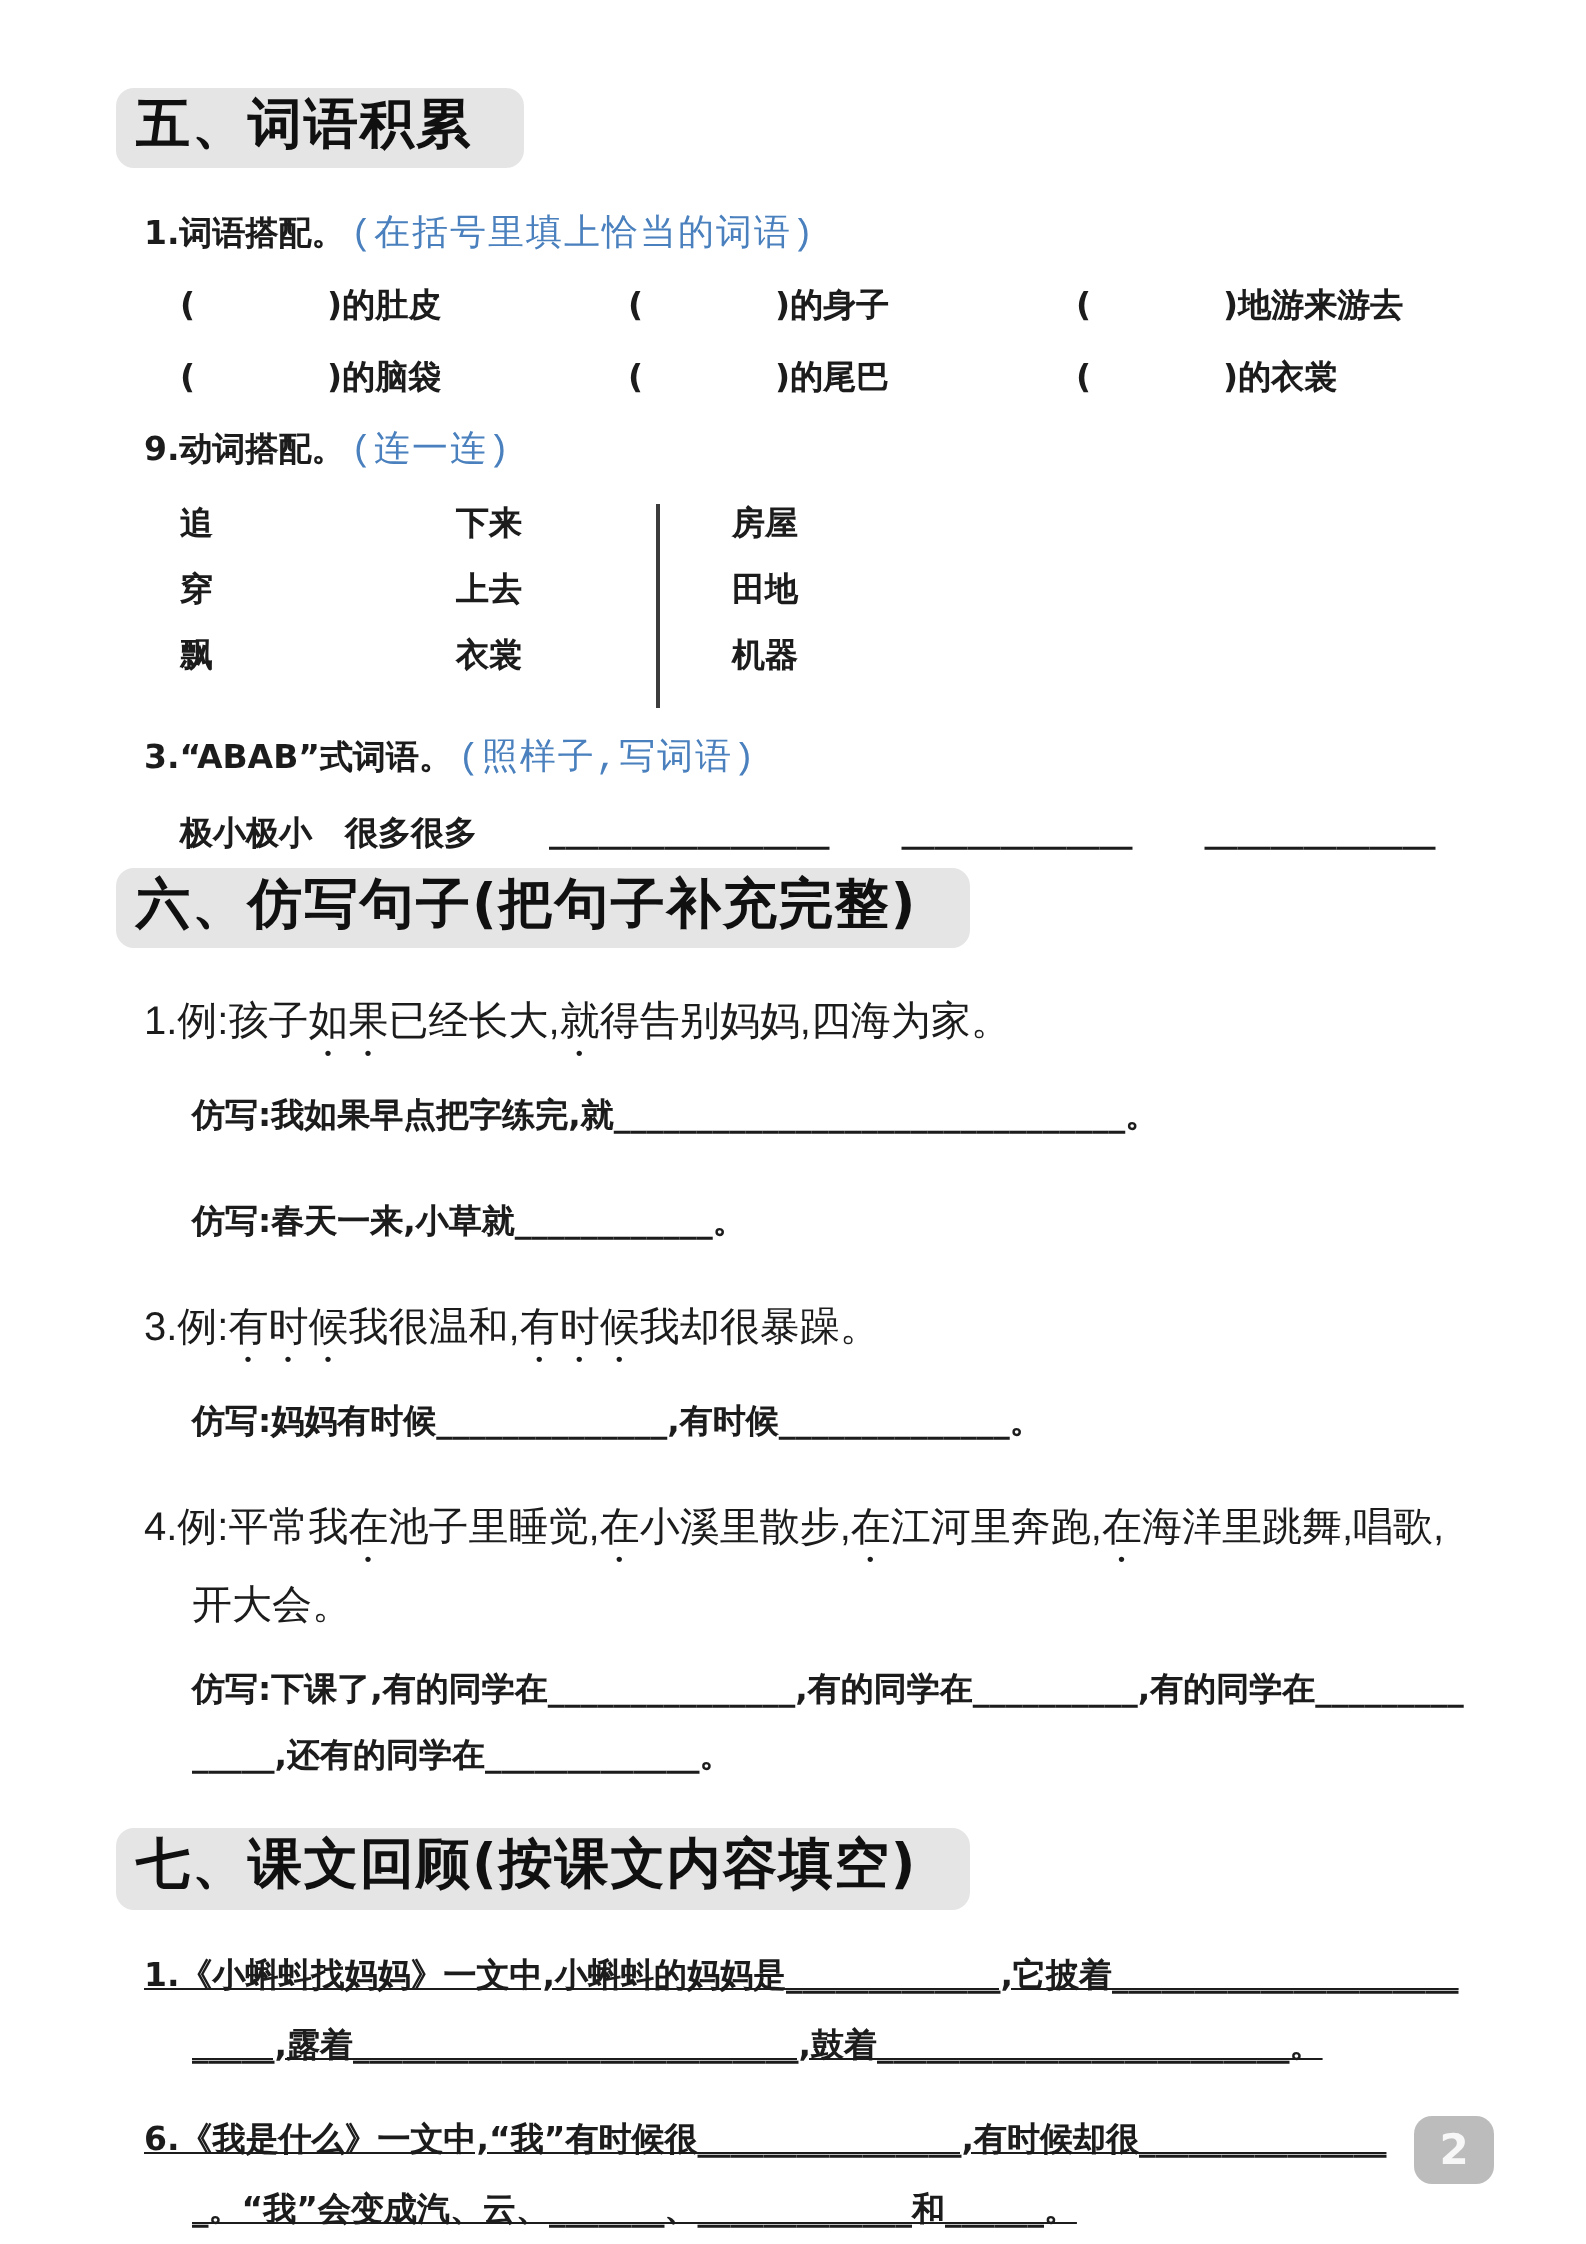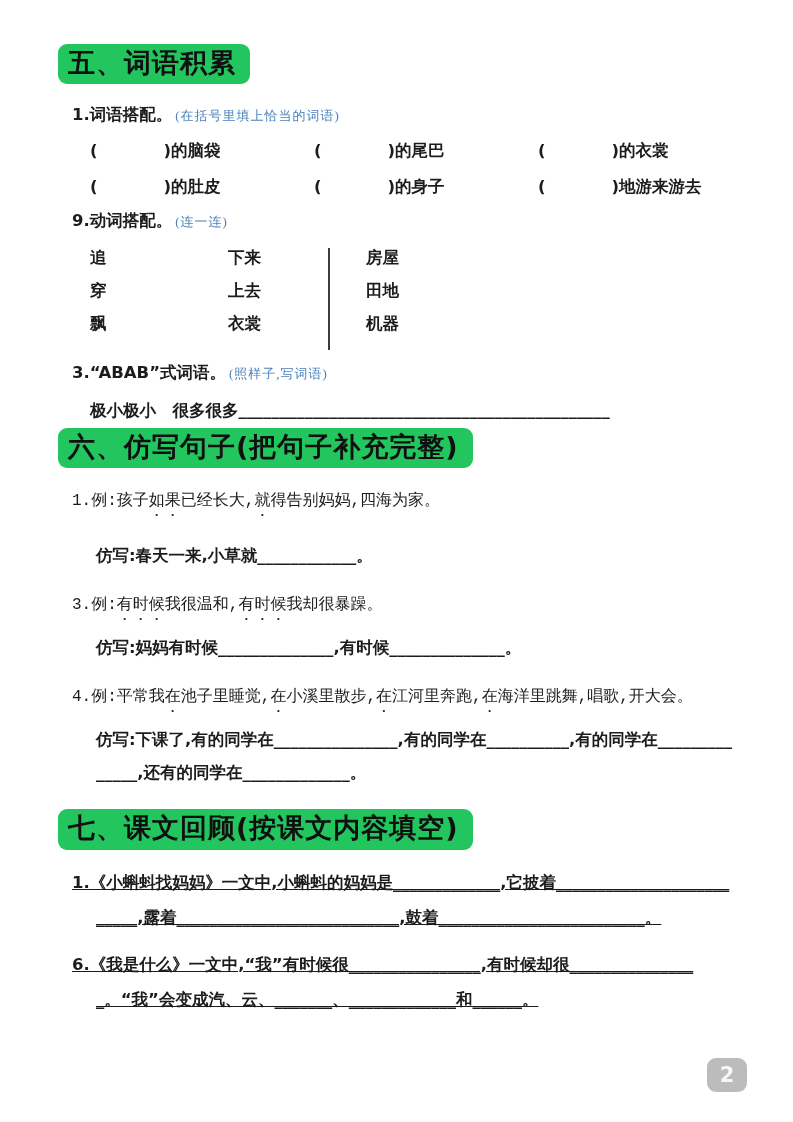--- a/index.html
+++ b/index.html
@@ -4,49 +4,49 @@
 <style>
   html,body{margin:0;padding:0;}
   body{
     width:793px;height:1122px;position:relative;background:#ffffff;
     font-family:"DejaVu Sans","Liberation Sans",sans-serif;
     color:#1c1c1c;overflow:hidden;
   }
   .page{padding:44px 56px 0 62px;}
   
   .sec-title{
-    display:inline-block;background:#22c55e;color:#101010;
+    display:inline-block;background:#e5e5e5;color:#101010;
     font-weight:bold;font-size:27px;line-height:1.12;
-    padding:4px 14px 6px 10px;border-radius:9px;margin:0 0 8px -4px;
+    padding:4px 26px 6px 10px;border-radius:9px;margin:0 0 8px -4px;
     letter-spacing:1px;
   }
   .qlabel{font-size:16.5px;font-weight:bold;margin:12px 0 4px 10px;}
   .hint{
-    color:#4a80bd;font-family:Liberation Serif, serif;
-    font-weight:normal;font-size:13px;margin-left:3px;letter-spacing:1px;
+    color:#4a80bd;font-family:Liberation Mono, monospace;
+    font-weight:normal;font-size:18px;margin-left:3px;letter-spacing:1px;
   }
   
   .paren-row{display:flex;margin:14px 0 2px 28px;font-weight:bold;font-size:16.5px;white-space:pre;}
   .paren-row .cell{width:224px;}
   .paren-row .cell:last-child{width:auto;}
   
   .match{display:flex;margin:16px 0 6px 28px;font-weight:bold;font-size:16.5px;}
   .mcol{display:flex;flex-direction:column;gap:13px;line-height:20px;}
   .mcol.c1{width:138px;}
   .mcol.c2{width:78px;}
   .mcol.c3{width:158px;}
   .mdivider{width:0;border-left:2px solid #3c3c3c;margin:0 36px 0 22px;height:102px;}
   
-  .abab-row{display:flex;margin:16px 0 2px 28px;font-weight:bold;font-size:16.5px;}
+  .abab-row{display:flex;margin:16px 0 2px 28px;font-weight:bold;font-size:16.5px;gap:36px;}
   .abab-row .blank{letter-spacing:0;}
   
   .ex-item{margin:12px 0 20px 10px;}
   .ex-line{
-    font-family:Liberation Mono, monospace;
-    font-size:16px;margin:4px 0 8px 0;padding-left:24px;text-indent:-24px;line-height:1.7;
+    font-family:Liberation Sans, sans-serif;
+    font-size:20px;margin:4px 0 8px 0;padding-left:24px;text-indent:-24px;line-height:1.7;
   }
   .imit-line{
     font-weight:bold;font-size:16.5px;margin:2px 0 0 24px;
     word-break:break-all;line-height:2.0;
   }
   .emph{
     -webkit-text-emphasis:filled dot;-webkit-text-emphasis-position:under right;
     text-emphasis:filled dot;text-emphasis-position:under right;
   }
   
@@ -65,28 +65,28 @@
 </head>
 <body>
 
 <div class="page">
 
   <section>
     <div class="sec-title">五、词语积累</div>
 
     <p class="qlabel"><span>1.词语搭配。</span><span class="hint">(在括号里填上恰当的词语)</span></p>
     <div class="paren-row">
+      <span class="cell">(　　　　)的肚皮</span>
+      <span class="cell">(　　　　)的身子</span>
+      <span class="cell">(　　　　)地游来游去</span>
+    </div>
+    <div class="paren-row">
       <span class="cell">(　　　　)的脑袋</span>
       <span class="cell">(　　　　)的尾巴</span>
       <span class="cell">(　　　　)的衣裳</span>
-    </div>
-    <div class="paren-row">
-      <span class="cell">(　　　　)的肚皮</span>
-      <span class="cell">(　　　　)的身子</span>
-      <span class="cell">(　　　　)地游来游去</span>
     </div>
 
     <p class="qlabel"><span>9.动词搭配。</span><span class="hint">(连一连)</span></p>
     <div class="match">
       <div class="mcol c1">
         <span>追</span>
         <span>穿</span>
         <span>飘</span>
       </div>
       <div class="mcol c2">
@@ -109,20 +109,21 @@
       <span class="blank">______________</span>
       <span class="blank">______________</span>
     </div>
   </section>
 
   <section class="sec-gap">
     <div class="sec-title">六、仿写句子(把句子补充完整)</div>
 
     <article class="ex-item">
       <p class="ex-line">1.例:孩子<span class="emph">如果</span>已经长大,<span class="emph">就</span>得告别妈妈,四海为家。</p>
+      <p class="imit-line">仿写:我如果早点把字练完,就_______________________________。</p>
     </article>
     <article class="ex-item">
       <p class="imit-line">仿写:春天一来,小草就____________。</p>
     </article>
     <article class="ex-item">
       <p class="ex-line">3.例:<span class="emph">有时候</span>我很温和,<span class="emph">有时候</span>我却很暴躁。</p>
       <p class="imit-line">仿写:妈妈有时候______________,有时候______________。</p>
     </article>
     <article class="ex-item">
       <p class="ex-line">4.例:平常我<span class="emph">在</span>池子里睡觉,<span class="emph">在</span>小溪里散步,<span class="emph">在</span>江河里奔跑,<span class="emph">在</span>海洋里跳舞,唱歌,开大会。</p>

